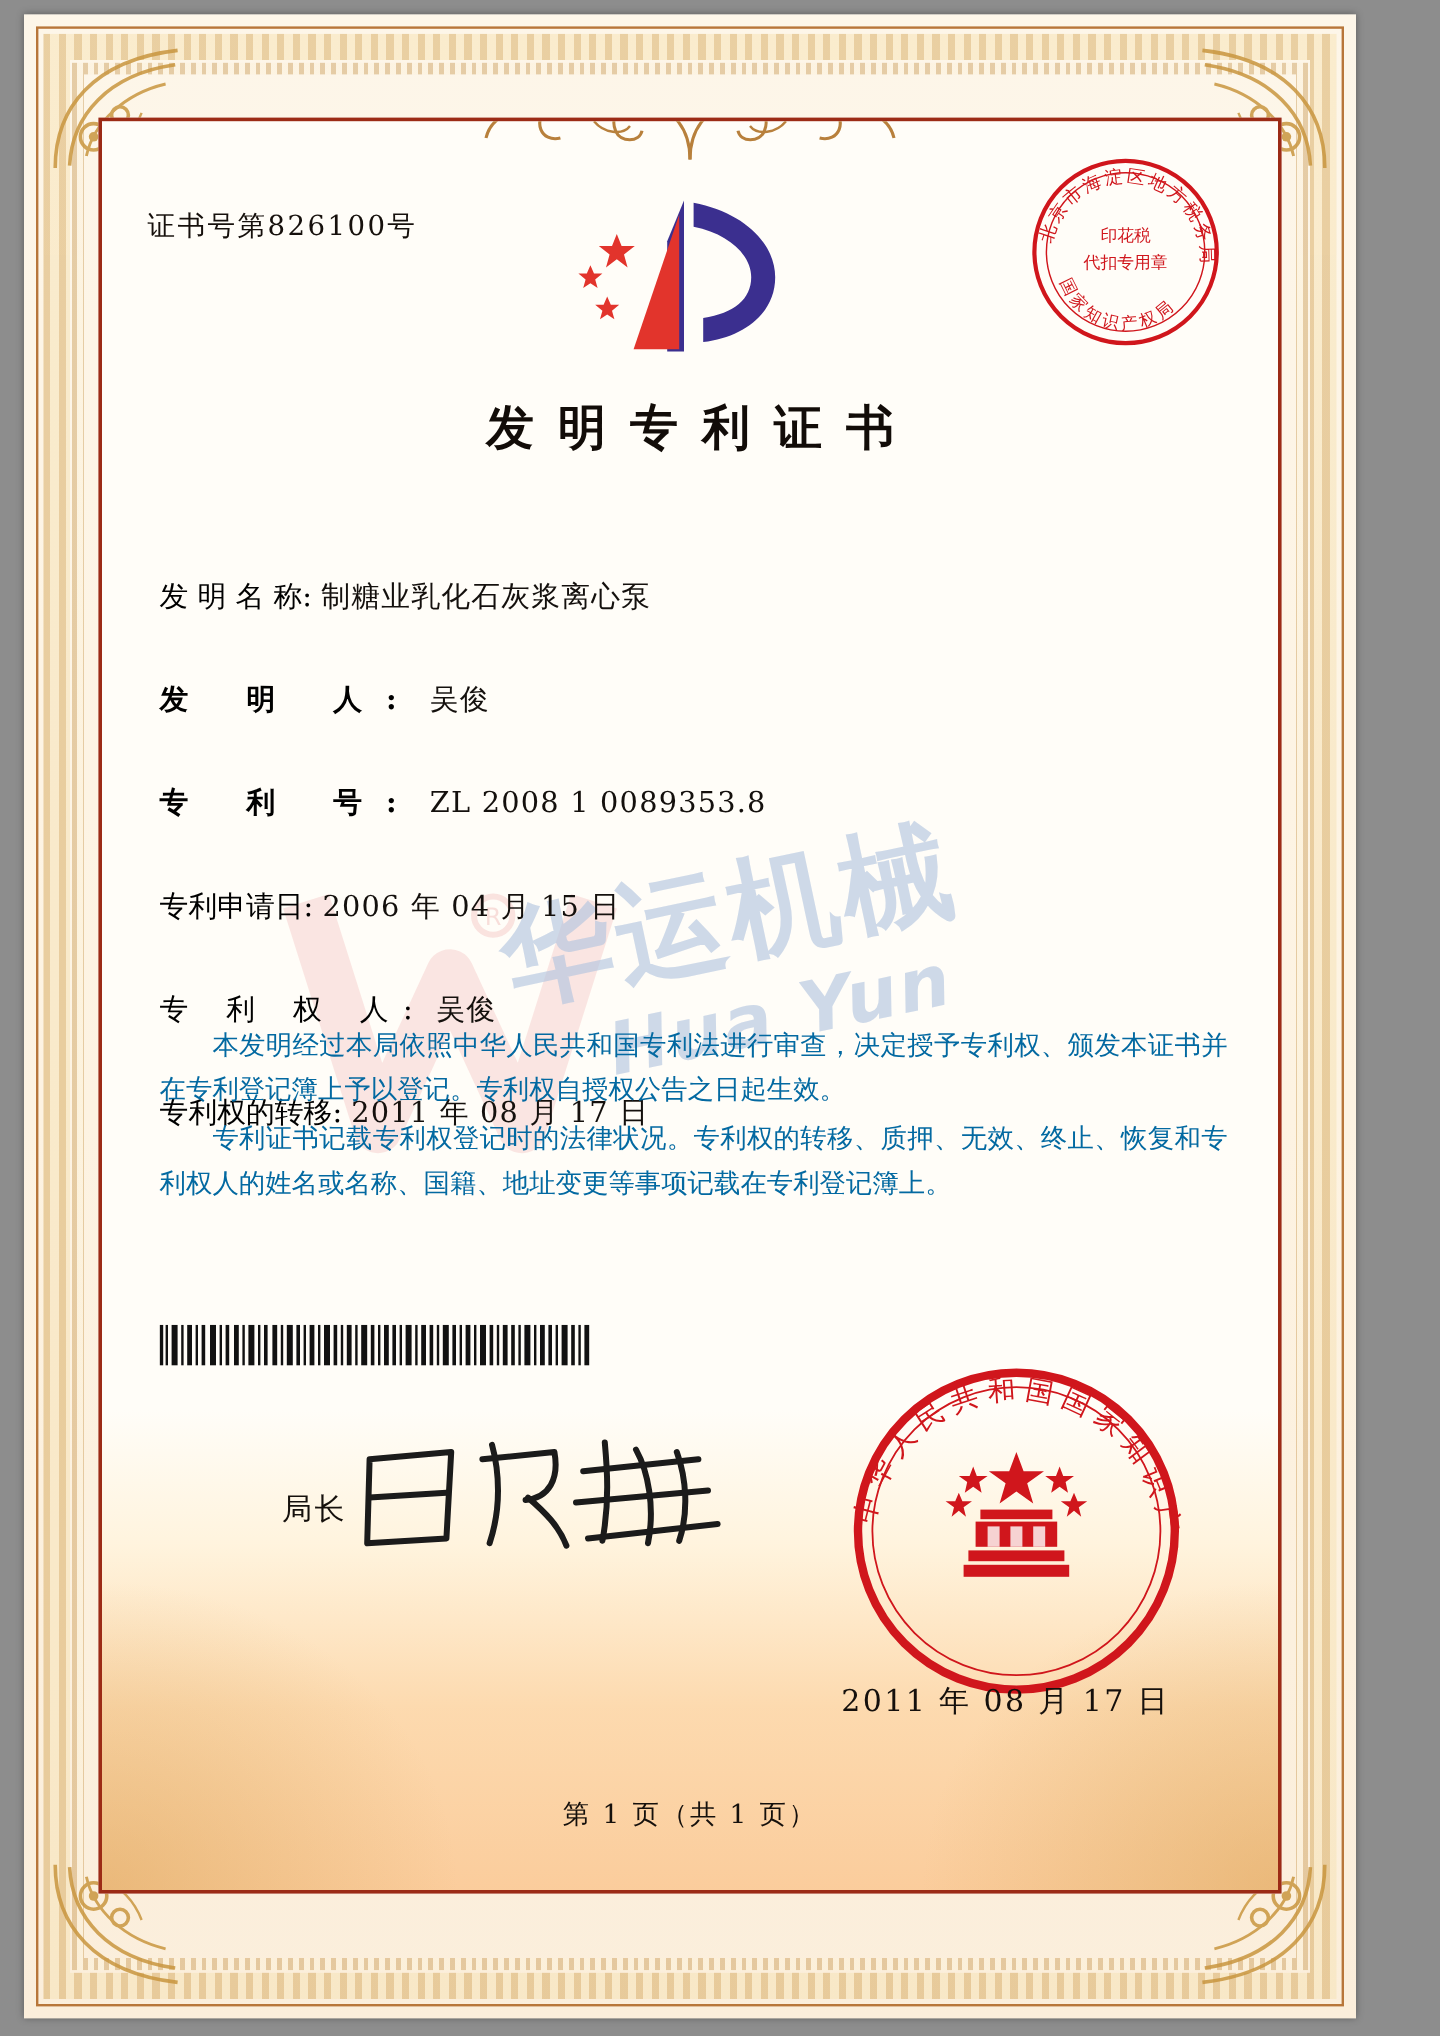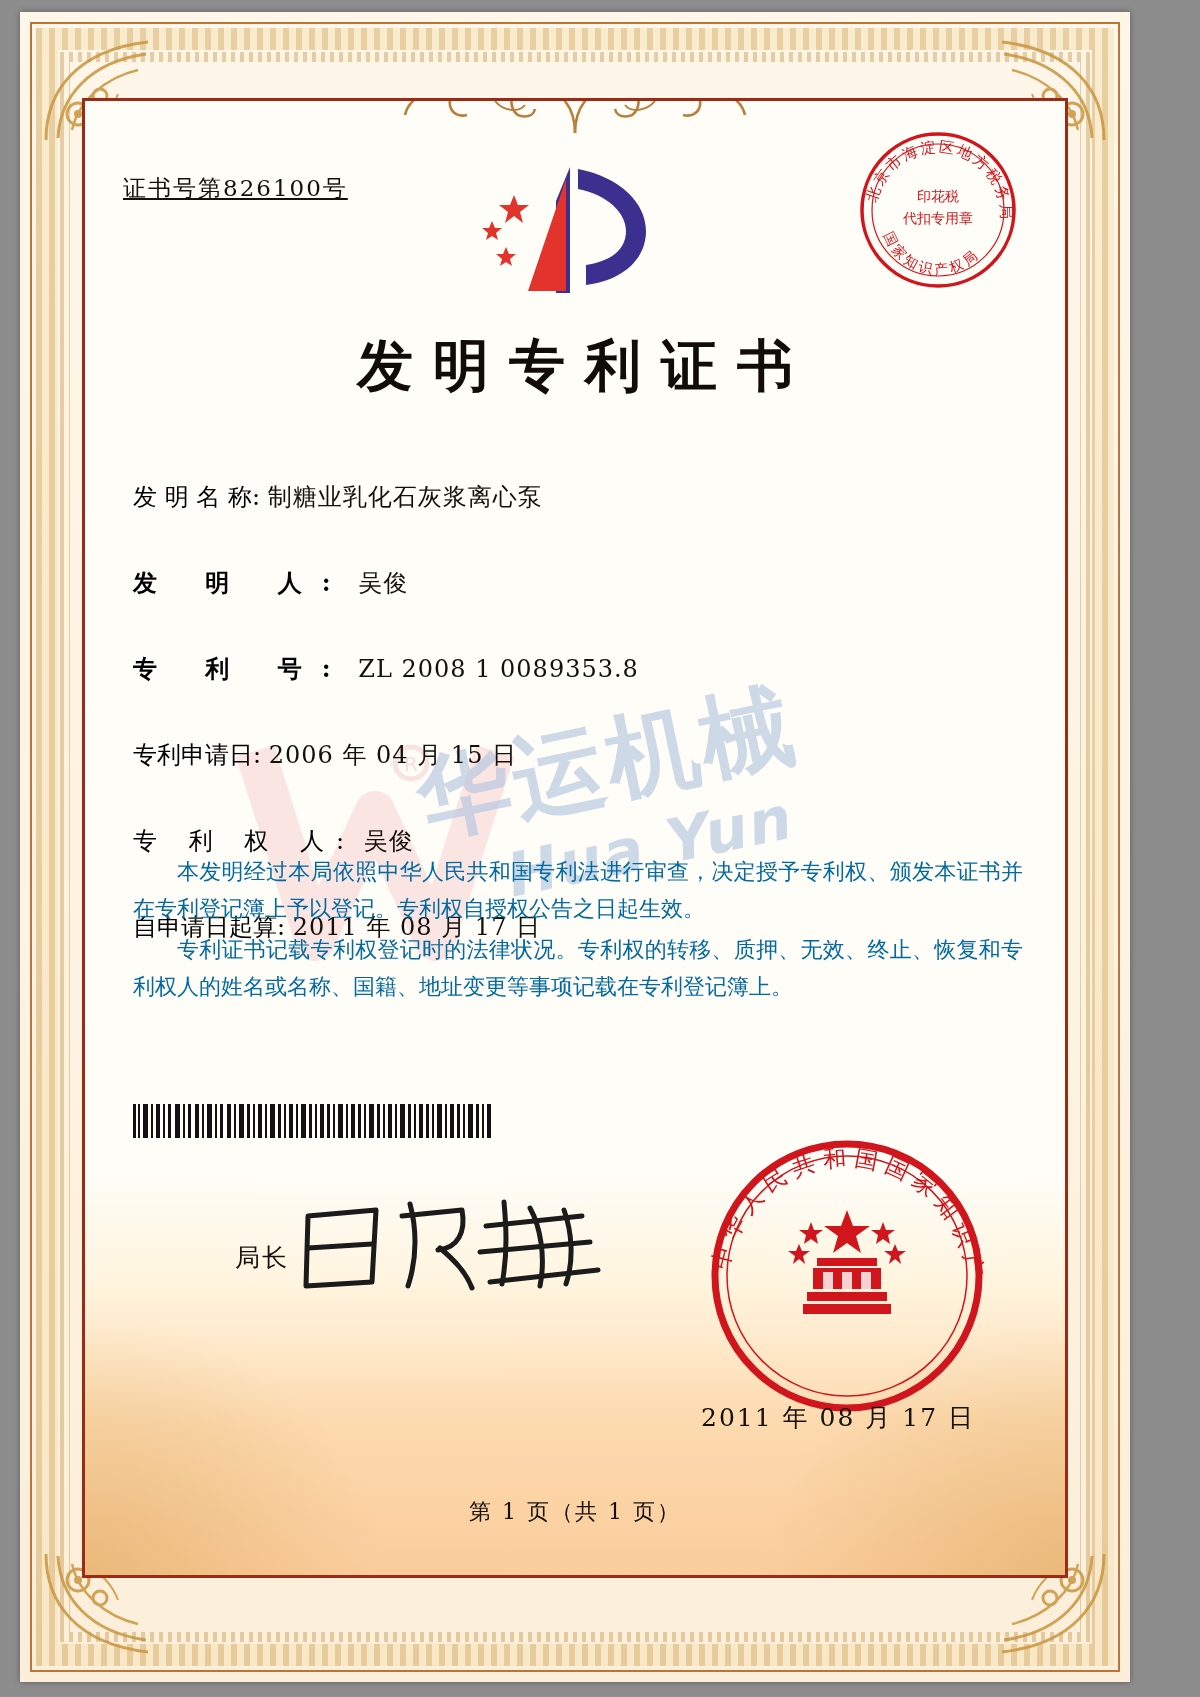--- a/index.html
+++ b/index.html
@@ -107,21 +107,20 @@
   }
 
   
   .cert-no {
     position: absolute;
     left: 38px; top: 72px;
     font-size: 23px;
     letter-spacing: 2px;
     color: #16100c;
     white-space: nowrap;
-    text-decoration: underline;
   }
 
   .logo {
     position: absolute;
     left: 50%;
     transform: translateX(-50%);
     top: 60px;
     width: 210px; height: 140px;
   }
 
@@ -129,21 +128,21 @@
     position: absolute;
     right: 42px; top: 24px;
     width: 170px; height: 170px;
   }
 
   .title {
     position: absolute;
     left: 0; right: 0;
     top: 228px;
     text-align: center;
-    font-size: 56px;
+    font-size: 40px;
     letter-spacing: 20px;
     text-indent: 20px;
     font-weight: bold;
     color: #120c08;
     font-family: Liberation Serif, serif;
   }
 
   .fields {
     position: absolute;
     left: 48px;
@@ -417,21 +416,21 @@
       </div>
       <div class="field-row">
         <span class="field-label">专利申请日:</span>
         <span class="field-value">2006 年 04 月 15 日</span>
       </div>
       <div class="field-row">
         <span class="field-label sp4">专 利 权 人:</span>
         <span class="field-value">吴俊</span>
       </div>
       <div class="field-row">
-        <span class="field-label">自申请日起算:</span>
+        <span class="field-label">专利权的转移:</span>
         <span class="field-value">2011 年 08 月 17 日</span>
       </div>
     </div>
 
     <div class="paras">
       <p>本发明经过本局依照中华人民共和国专利法进行审查，决定授予专利权、颁发本证书并在专利登记簿上予以登记。专利权自授权公告之日起生效。</p>
       <p>专利证书记载专利权登记时的法律状况。专利权的转移、质押、无效、终止、恢复和专利权人的姓名或名称、国籍、地址变更等事项记载在专利登记簿上。</p>
     </div>
 
     <div class="barcode">

